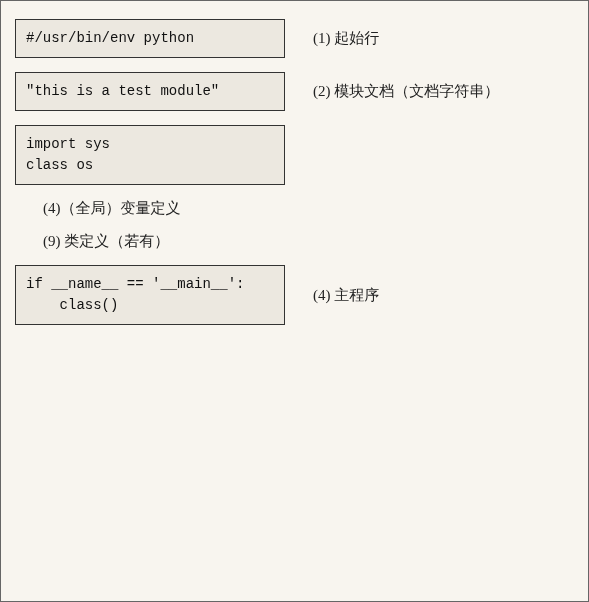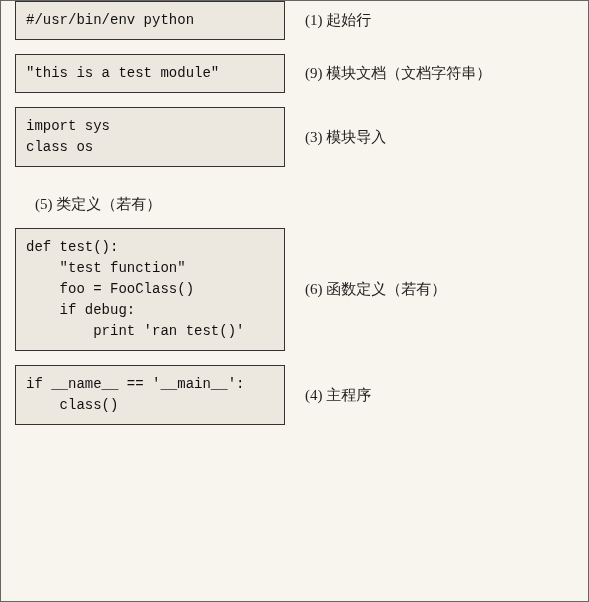--- a/index.html
+++ b/index.html
@@ -7,21 +7,21 @@
     padding: 0;
     background: #f5f2ec;
     font-family: "Courier New", monospace;
   }
   .page {
     width: 589px;
     height: 602px;
     box-sizing: border-box;
     border: 1px solid #666;
     background: #f8f5ef;
-    padding: 0 14px;
+    padding: 18px 14px;
     display: flex;
     flex-direction: column;
     gap: 14px;
   }
   .row {
     display: flex;
     align-items: center;
   }
   .code-box {
     width: 270px;
@@ -29,63 +29,55 @@
     border: 1px solid #333;
     background: #ece8e0;
     padding: 8px 10px;
     font-family: "Courier New", monospace;
     font-size: 14px;
     line-height: 1.5;
     white-space: pre;
     color: #111;
   }
   .label {
-    margin-left: 20px;
+    margin-left: 28px;
     font-family: "SimSun", "Songti SC", serif;
     font-size: 15px;
     color: #222;
     white-space: nowrap;
   }
 </style>
 </head>
 <body>
 
 <div class="page">
 
   <div class="row">
     <div class="code-box">#/usr/bin/env python</div>
     <div class="label">(1) 起始行</div>
   </div>
 
   <div class="row">
     <div class="code-box">"this is a test module"</div>
-    <div class="label">(9) 模块文档（文档字符串）</div>
+    <div class="label">(2) 模块文档（文档字符串）</div>
   </div>
 
   <div class="row">
     <div class="code-box">import sys
 class os</div>
-    <div class="label">(3) 模块导入</div>
   </div>
 
   <div class="row">
+    <div class="label">(4)（全局）变量定义</div>
   </div>
 
   <div class="row">
-    <div class="label">(5) 类定义（若有）</div>
+    <div class="label">(9) 类定义（若有）</div>
   </div>
 
-  <div class="row">
-    <div class="code-box">def test():
-    "test function"
-    foo = FooClass()
-    if debug:
-        print 'ran test()'</div>
-    <div class="label">(6) 函数定义（若有）</div>
-  </div>
 
   <div class="row">
     <div class="code-box">if __name__ == '__main__':
     class()</div>
     <div class="label">(4) 主程序</div>
   </div>
 
 </div>
 
 </body></html>

